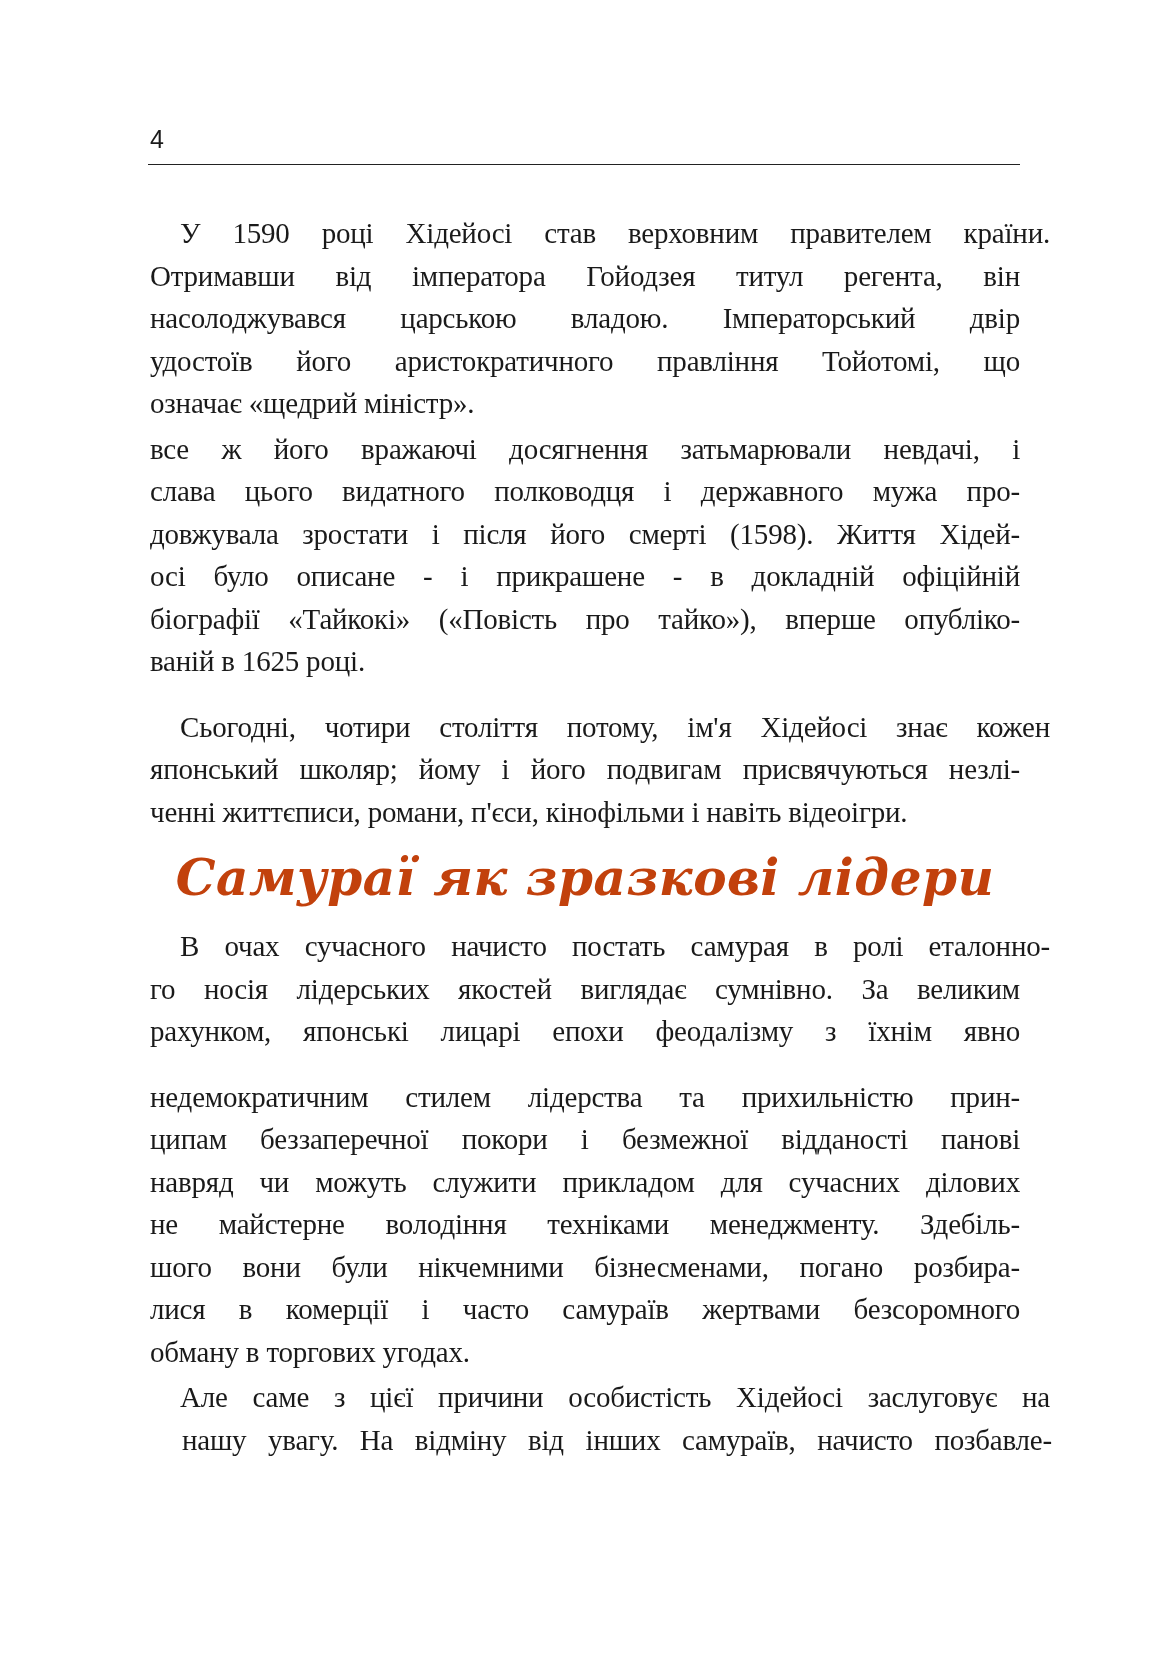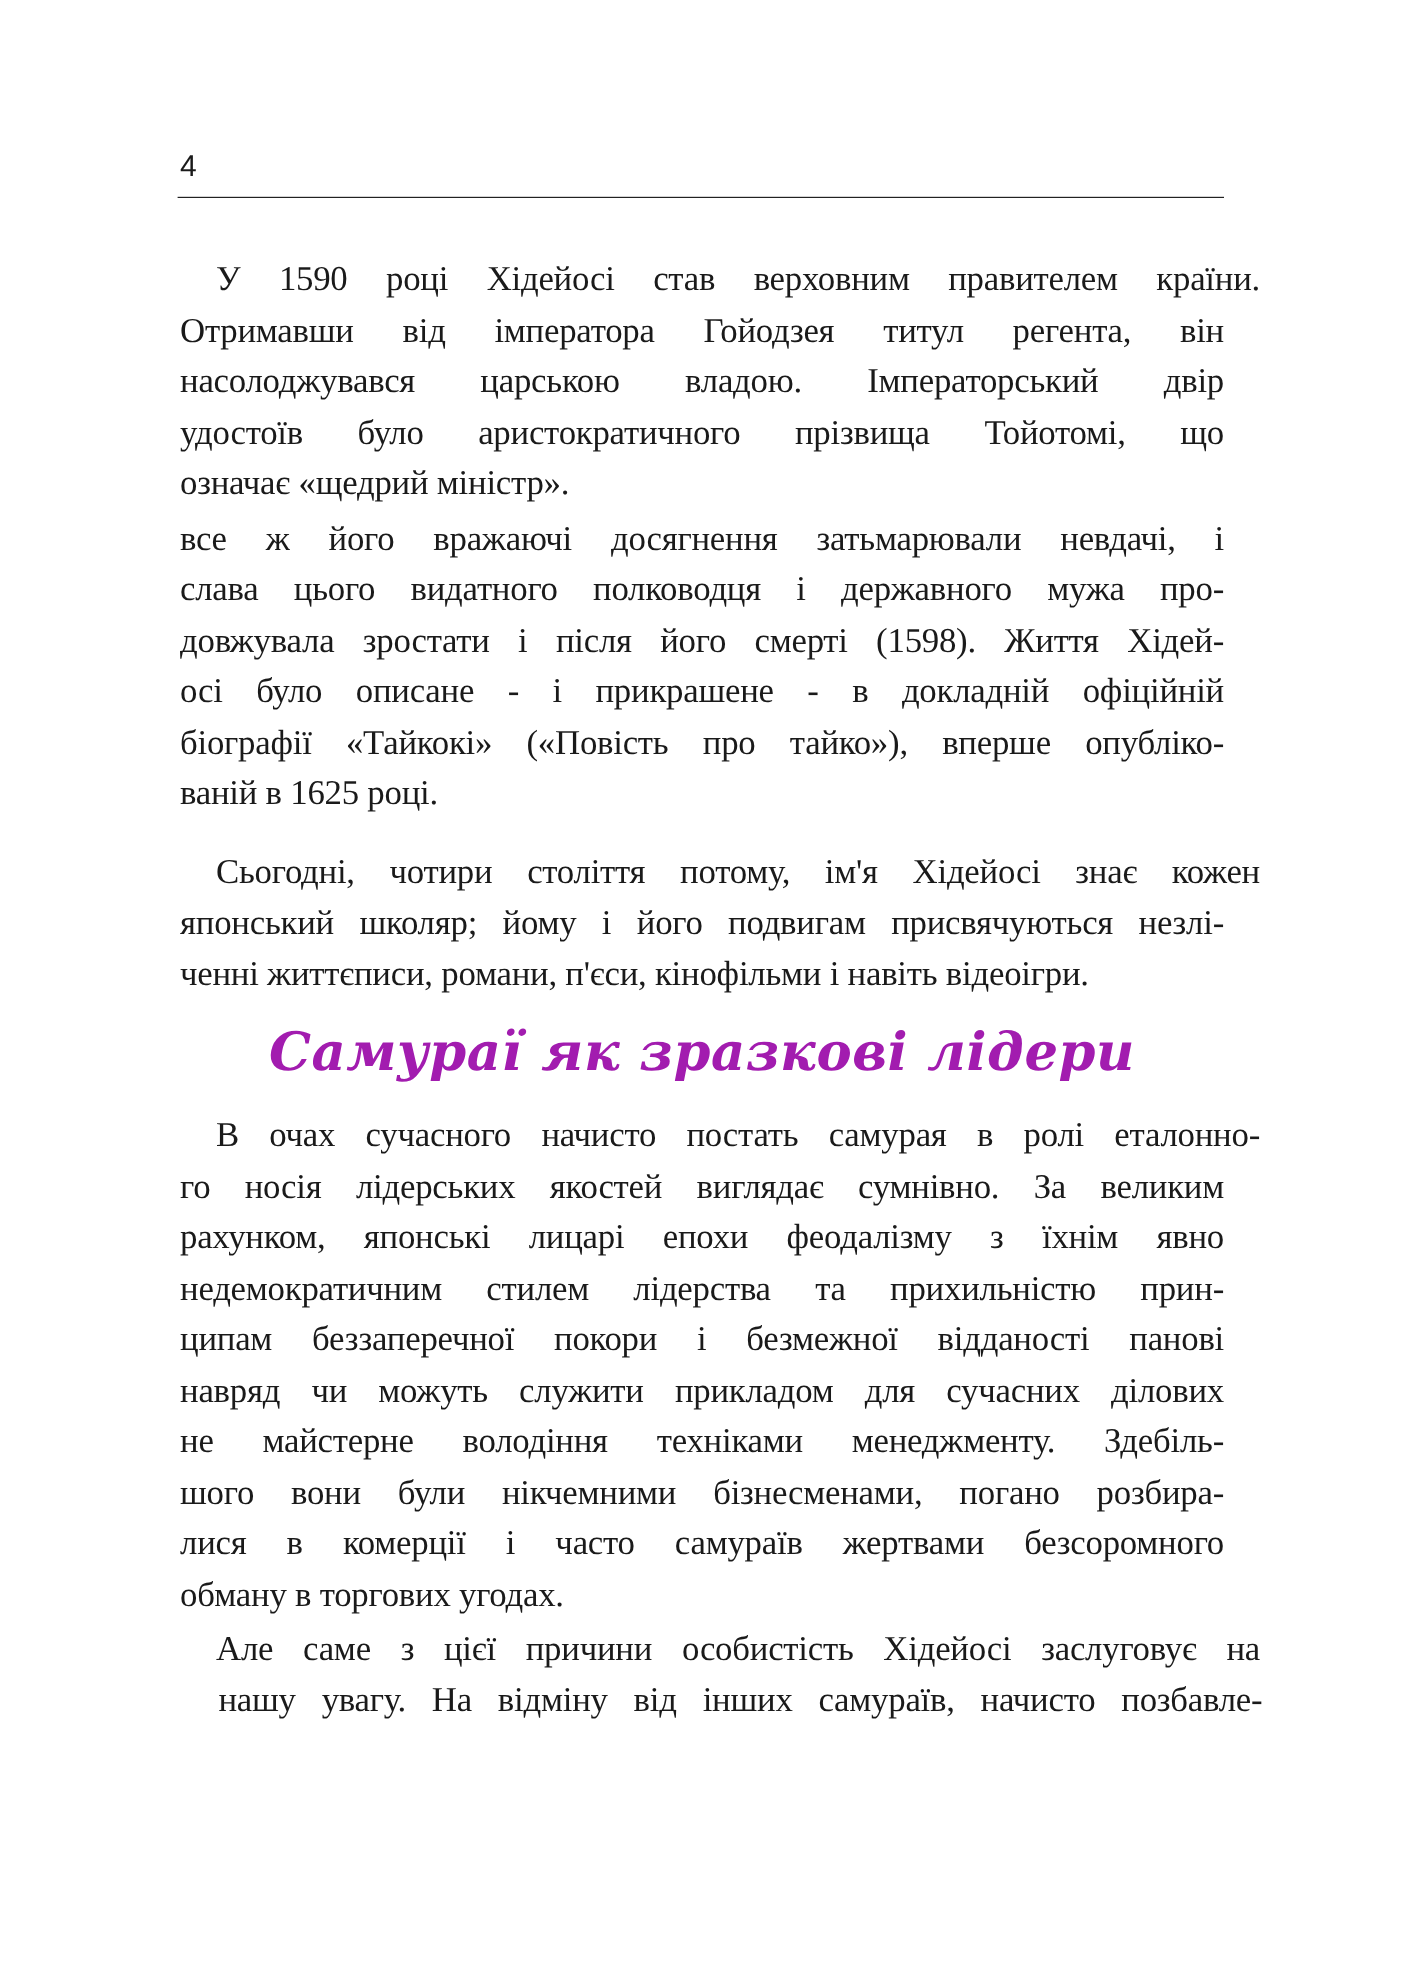--- a/index.html
+++ b/index.html
@@ -63,43 +63,43 @@
     .line.indent {
       padding-left: 30px;
     }
     .para { display: block; margin-bottom: 3px; }
     .section-heading {
       display: block;
       text-align: center;
       font-family: "DejaVu Serif", serif;
       font-weight: bold;
       font-style: italic;
-      font-size: 44px;
+      font-size: 50px;
       line-height: 50px;
       height: 50px;
       margin: 20px 0 22px 0;
-      color: #a21caf;
+      color: #c2410c;
       letter-spacing: 0.5px;
     }
   </style>
 </head>
 <body>
 
 <div class="page">
 
   <div class="page-number">4</div>
   <div class="header-rule"></div>
 
   <div class="body-text">
 
     <div class="para">
       <span class="line indent" style="display: block; width: 870px;">У 1590 році Хідейосі став верховним правителем країни.</span>
       <span class="line" style="display: block; width: 870px;">Отримавши від імператора Гойодзея титул регента, він</span>
       <span class="line" style="display: block; width: 870px;">насолоджувався царською владою. Імператорський двір</span>
-      <span class="line" style="display: block; width: 870px;">удостоїв було аристократичного прізвища Тойотомі, що</span>
+      <span class="line" style="display: block; width: 870px;">удостоїв його аристократичного правління Тойотомі, що</span>
       <span class="line last" style="display: block; width: auto;">означає «щедрий міністр».</span>
     </div>
 
     <div class="para">
       <span class="line" style="display: block; width: 870px;">все ж його вражаючі досягнення затьмарювали невдачі, і</span>
       <span class="line" style="display: block; width: 870px;">слава цього видатного полководця і державного мужа про-</span>
       <span class="line" style="display: block; width: 870px;">довжувала зростати і після його смерті (1598). Життя Хідей-</span>
       <span class="line" style="display: block; width: 870px;">осі було описане - і прикрашене - в докладній офіційній</span>
       <span class="line" style="display: block; width: 870px;">біографії «Тайкокі» («Повість про тайко»), вперше опубліко-</span>
       <span class="line last" style="display: block; width: auto;">ваній в 1625 році.</span>
@@ -110,21 +110,21 @@
       <span class="line" style="display: block; width: 870px;">японський школяр; йому і його подвигам присвячуються незлі-</span>
       <span class="line last" style="display: block; width: auto;">ченні життєписи, романи, п'єси, кінофільми і навіть відеоігри.</span>
     </div>
 
     <h2 class="section-heading">Самураї як зразкові лідери</h2>
 
     <div class="para">
       <span class="line indent" style="display: block; width: 870px;">В очах сучасного начисто постать самурая в ролі еталонно-</span>
       <span class="line" style="display: block; width: 870px;">го носія лідерських якостей виглядає сумнівно. За великим</span>
       <span class="line" style="display: block; width: 870px;">рахунком, японські лицарі епохи феодалізму з їхнім явно</span>
-      <span class="line" style="display: block; width: 870px;">недемократичним стилем лідерства та прихильністю прин-</span>
+      <span class="line" style="display: block; width: 870px; margin-top: 23px;">недемократичним стилем лідерства та прихильністю прин-</span>
       <span class="line" style="display: block; width: 870px;">ципам беззаперечної покори і безмежної відданості панові</span>
       <span class="line" style="display: block; width: 870px;">навряд чи можуть служити прикладом для сучасних ділових</span>
       <span class="line" style="display: block; width: 870px;">не майстерне володіння техніками менеджменту. Здебіль-</span>
       <span class="line" style="display: block; width: 870px;">шого вони були нікчемними бізнесменами, погано розбира-</span>
       <span class="line" style="display: block; width: 870px;">лися в комерції і часто самураїв жертвами безсоромного</span>
       <span class="line last" style="display: block; width: auto;">обману в торгових угодах.</span>
     </div>
 
     <div class="para">
       <span class="line indent" style="display: block; width: 870px;">Але саме з цієї причини особистість Хідейосі заслуговує на</span>

